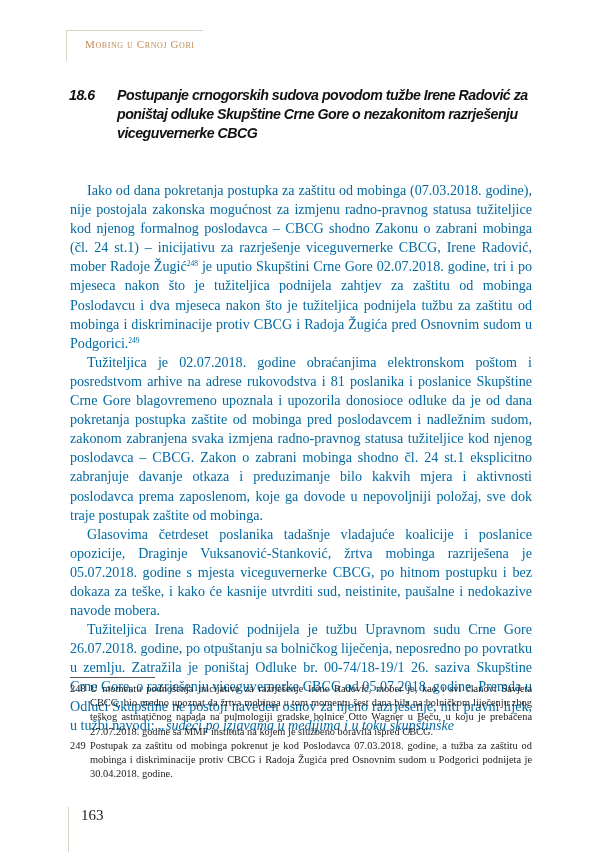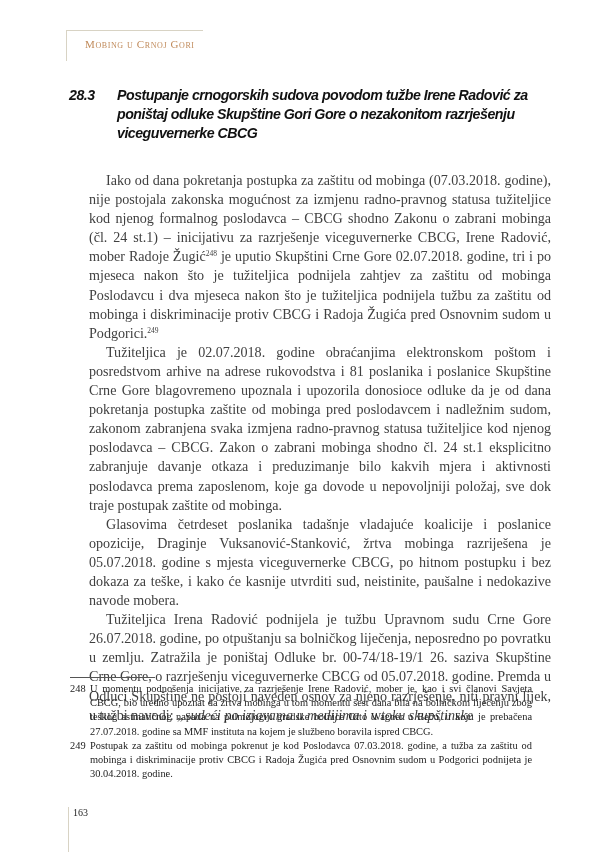--- a/index.html
+++ b/index.html
@@ -53,27 +53,26 @@
       left: 0;
       top: 0;
     }
     .section-heading .title {
       display: block;
       margin-left: 48px;
     }
     .body-text {
       position: absolute;
       left: 70px;
-      top: 171px;
+      top: 181px;
       width: 462px;
       font-size: 14.1px;
       line-height: 19.1px;
       text-align: justify;
-      color: #404040;
-      margin-left: 19px;
+      color: #0369a1;
     }
     .body-text p {
       margin: 0;
       text-indent: 17px;
     }
     .body-text b { font-weight: normal; }
     .body-text i { font-style: italic; }
     sup {
       font-size: 7.5px;
       line-height: 0;
@@ -108,36 +107,36 @@
     }
     .page-number-wrap {
       position: absolute;
       left: 68px;
       top: 807px;
       height: 45px;
       border-left: 1px solid #d8d3c4;
     }
     .page-number-wrap span {
       position: absolute;
-      left: 4px;
+      left: 12px;
       top: 0;
-      font-size: 10px;
+      font-size: 15px;
       color: #222;
     }
   </style>
 </head>
 <body>
 
 <div class="running-header">
   <span>Mobing u Crnoj Gori</span>
 </div>
 
 <div class="section-heading">
-  <span class="num">28.3</span>
-  <span class="title">Postupanje crnogorskih sudova povodom tužbe Irene Radović za poništaj odluke Skupštine Gori Gore o nezakonitom razrješenju viceguvernerke CBCG</span>
+  <span class="num">18.6</span>
+  <span class="title">Postupanje crnogorskih sudova povodom tužbe Irene Radović za poništaj odluke Skupštine Crne Gore o nezakonitom razrješenju viceguvernerke CBCG</span>
 </div>
 
 <div class="body-text">
   <p><span>Iako od dana pokretanja postupka za zaštitu od mobinga (07.03.2018. godine), nije postojala zakonska mogućnost za izmjenu radno-pravnog statusa tužiteljice kod njenog formalnog poslodavca – CBCG shodno Zakonu o zabrani mobinga (čl. 24 st.1) – inicijativu za razrješenje viceguvernerke CBCG, Irene Radović, mober Radoje Žugić</span><sup>248</sup><span> je uputio Skupštini Crne Gore 02.07.2018. godine, tri i po mjeseca nakon što je tužiteljica podnijela zahtjev za zaštitu od mobinga Poslodavcu i dva mjeseca nakon što je tužiteljica podnijela tužbu za zaštitu od mobinga i diskriminacije protiv CBCG i Radoja Žugića pred Osnovnim sudom u Podgorici.</span><sup>249</sup></p>
   <p><span>Tužiteljica je 02.07.2018. godine obraćanjima elektronskom poštom i posredstvom arhive na adrese rukovodstva i 81 poslanika i poslanice Skupštine Crne Gore blagovremeno upoznala i upozorila donosioce odluke </span><b>da je od dana pokretanja postupka zaštite od mobinga pred poslodavcem i nadležnim sudom, zakonom zabranjena svaka izmjena radno-pravnog statusa tužiteljice kod njenog poslodavca – CBCG.</b><span> Zakon o zabrani mobinga shodno čl. 24 st.1 eksplicitno zabranjuje davanje otkaza i preduzimanje bilo kakvih mjera i aktivnosti poslodavca prema zaposlenom, koje ga dovode u nepovoljniji položaj, sve dok traje postupak zaštite od mobinga.</span></p>
   <p><b>Glasovima četrdeset poslanika tadašnje vladajuće koalicije i poslanice opozicije, Draginje Vuksanović-Stanković, žrtva mobinga razriješena je 05.07.2018. godine s mjesta viceguvernerke CBCG, po hitnom postupku i bez dokaza za teške, i kako će kasnije utvrditi sud, neistinite, paušalne i nedokazive navode mobera.</b></p>
   <p><b>Tužiteljica Irena Radović podnijela je tužbu Upravnom sudu Crne Gore 26.07.2018. godine, po otpuštanju sa bolničkog liječenja,</b><span> neposredno po povratku u zemlju. Zatražila je poništaj Odluke br. 00-74/18-19/1 26. saziva Skupštine Crne Gore, o razrješenju viceguvernerke CBCG od 05.07.2018. godine. Premda u Odluci Skupštine ne postoji naveden osnov za njeno razrješenje, niti pravni lijek, u tužbi navodi: </span><i>„sudeći po izjavama u medijima i u toku skupštinske</i></p>
 </div>
 
 <div class="footnote-rule"></div>

